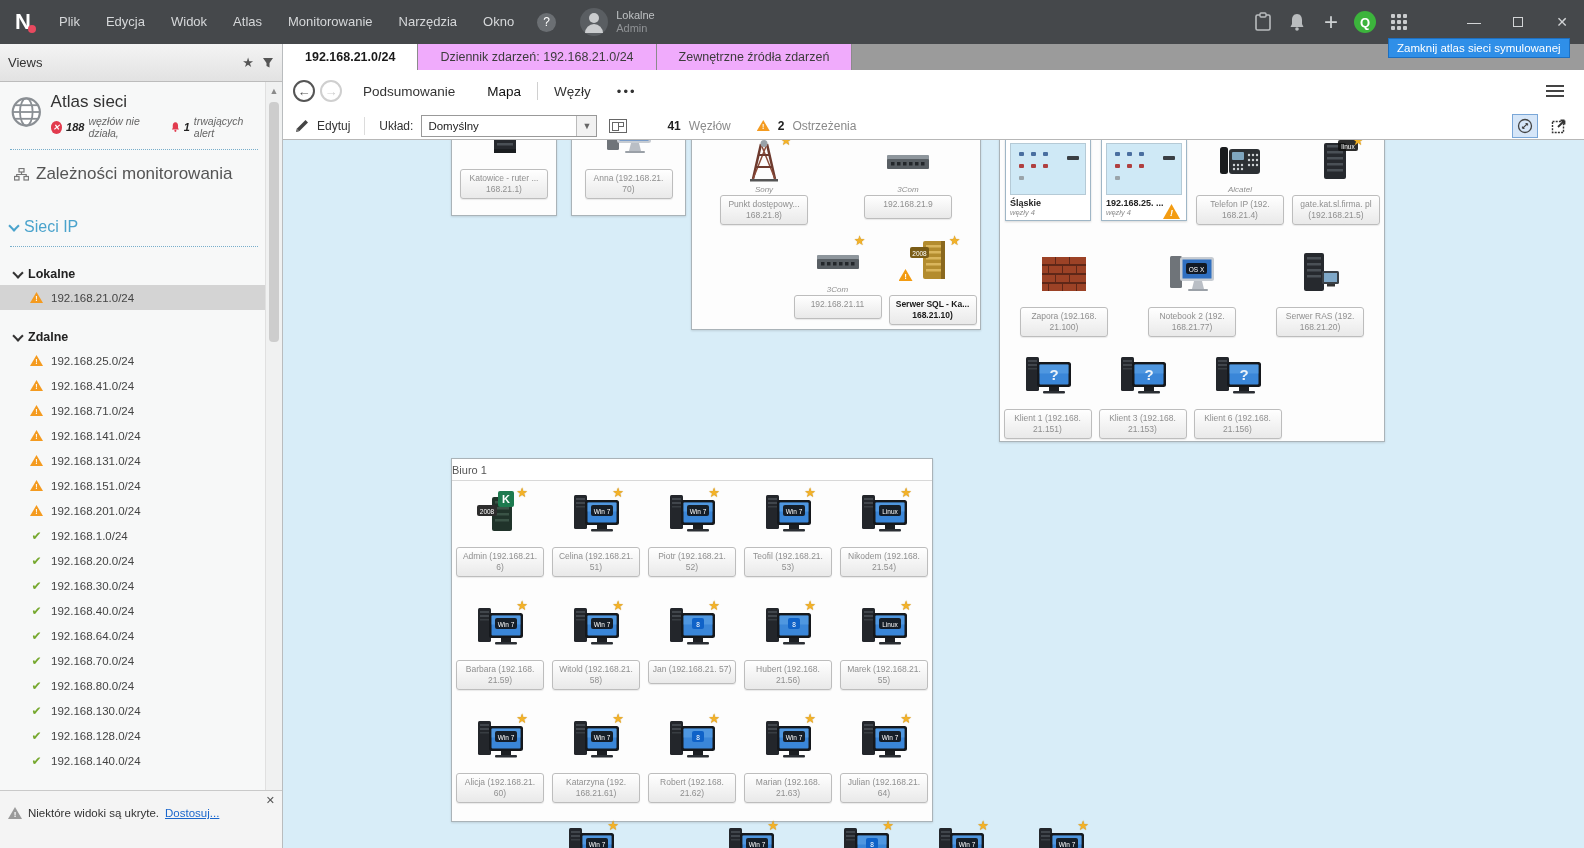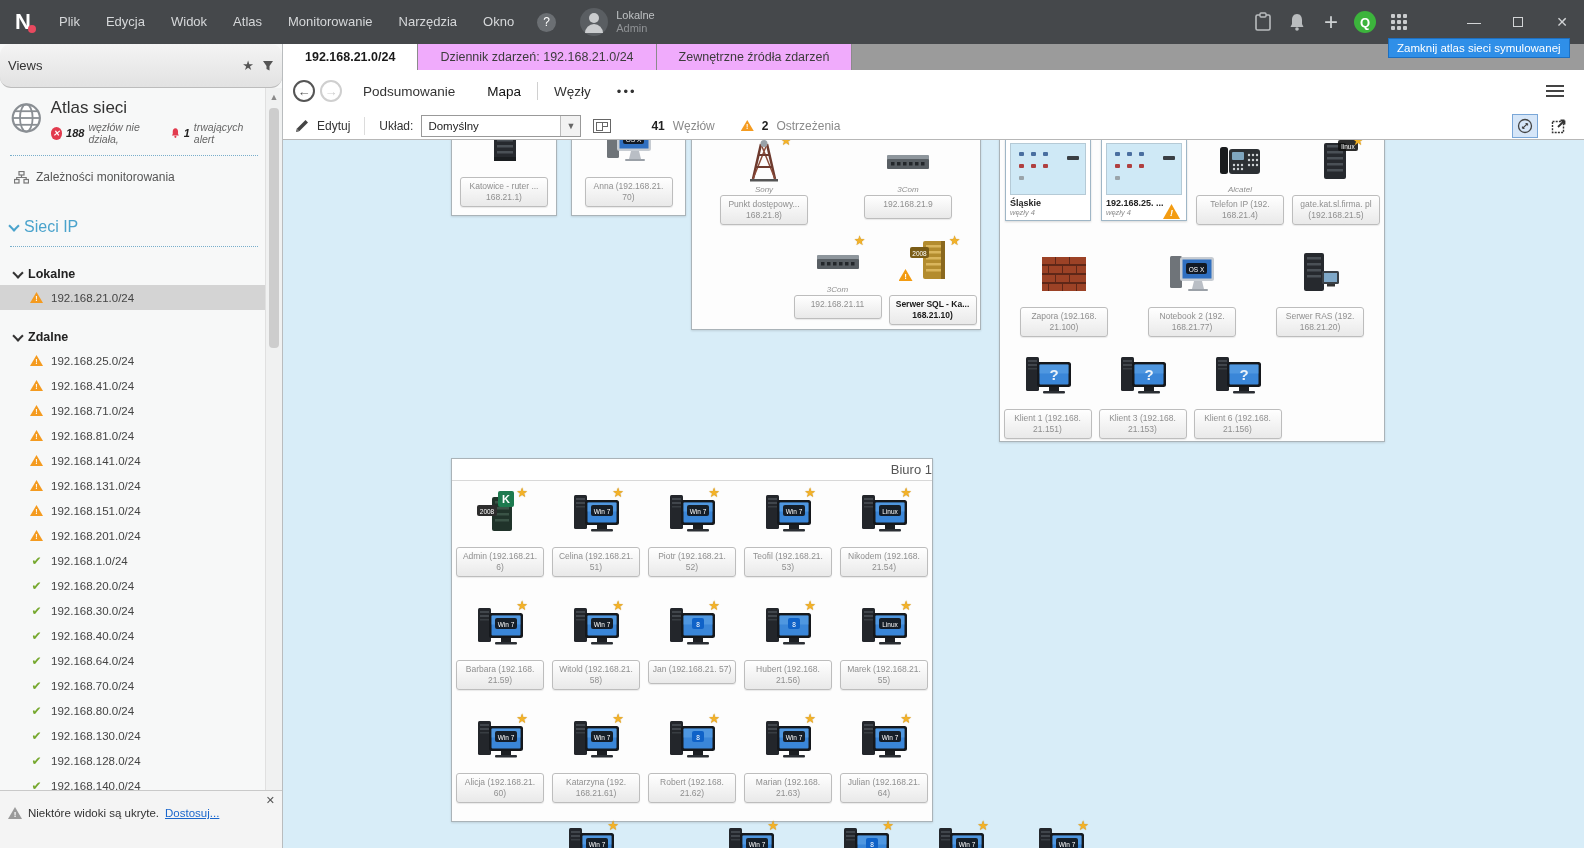--- a/index.html
+++ b/index.html
@@ -24,32 +24,32 @@
   .grid9 i { background:#caccce; border-radius:1px; }
   .green-q { width:22px; height:22px; border-radius:50%; background:#3cb43c; color:#fff; font-weight:bold; font-size:13px; display:flex; align-items:center; justify-content:center; }
   .win-btn { width:44px; height:34px; display:flex; align-items:center; justify-content:center; color:#d2d4d6; font-size:14px; }
   .max-square { width:10px; height:10px; border:1.5px solid #d2d4d6; }
 
   
   .app { display:flex; height:804px; }
 
   
   .sidebar { width:283px; background:#f7f8f8; border-right:1px solid #b9bcbe; display:flex; flex-direction:column; position:relative; }
-  .views-bar { height:44px; background:linear-gradient(#f4f4f4,#e2e2e2); border-bottom:1px solid #bcbcbc; display:flex; align-items:center; padding:0 8px; font-size:13px; color:#333;border-radius:11px; }
+  .views-bar { height:38px; background:linear-gradient(#f4f4f4,#e2e2e2); border-bottom:1px solid #bcbcbc; display:flex; align-items:center; padding:0 8px; font-size:13px; color:#333; }
   .views-bar .sp { flex:1; }
   .vb-star { color:#555; font-size:13px; margin-right:8px; }
   .sidebar-body { flex:1; position:relative; overflow:hidden; padding:10px 24px 0 10px; }
   .atlas-row { display:flex; }
   .globe-ic { margin:2px 8px 0 0; }
   .atlas-title { font-size:17px; color:#333; }
   .atlas-badges { display:flex; align-items:center; gap:4px; margin-top:3px; font-size:10.5px; font-style:italic; color:#666; }
   .atlas-badges b { font-style:italic; color:#222; font-size:11px; }
   .xbadge { width:13px; height:13px; border-radius:50%; background:#e23b4e; color:#fff; font-size:8px; font-weight:bold; display:inline-flex; align-items:center; justify-content:center; }
   .dotted { border-bottom:1px dotted #78aecb; margin:10px 0 0 0; }
-  .deps-row { display:flex; align-items:center; gap:7px; margin:14px 0 0 4px; font-size:12px; color:#555; }
+  .deps-row { display:flex; align-items:center; gap:7px; margin:14px 0 0 4px; font-size:17px; color:#555; }
   .sieci-hdr { display:flex; align-items:center; gap:6px; margin-top:34px; font-size:16px; color:#4aa3cc; }
   .chev { width:8px; height:8px; border-left:2px solid #4aa3cc; border-bottom:2px solid #4aa3cc; transform:rotate(-45deg); margin-top:-3px; }
   .chev.dark { border-color:#333; }
   .net-group-hdr { display:flex; align-items:center; gap:6px; margin:20px 0 4px 4px; font-size:12.5px; font-weight:bold; color:#222; }
   .net-item { display:flex; align-items:center; gap:8px; height:25px; padding-left:30px; font-size:11.5px; color:#444; margin:0 -24px 0 -10px; padding-right:10px; }
   .net-item.selected { background:#d4d4d4; }
   .warn-tri { width:13px; height:11px; background:#f49b20; clip-path:polygon(50% 0,100% 100%,0 100%); color:#fff; font-size:7px; font-weight:bold; text-align:center; line-height:14px; flex:0 0 13px; }
   .ok-check { color:#76a82e; font-size:12px; flex:0 0 13px; text-align:center; }
   .side-scroll { position:absolute; top:0; right:0; width:17px; bottom:0; background:#f0f1f1; border-left:1px solid #e0e0e0; }
   .side-scroll .arr { color:#8a8a8a; font-size:9px; text-align:center; padding-top:4px; }
@@ -71,37 +71,37 @@
   .view-link { padding:0 16px; font-size:13.5px; color:#333; }
   .view-link.active { font-weight:normal; color:#111; }
   .vdiv { width:1px; height:18px; background:#d0d0d0; }
   .more-dots { font-size:13px; color:#333; letter-spacing:2px; padding:0 10px; }
   .nav-spacer { flex:1; }
   .hamb { width:18px; margin-right:10px; }
   .hamb i { display:block; height:2px; background:#444; margin:3px 0; }
   .maptoolbar { height:28px; background:#fff; border-bottom:1px solid #b7b7b7; display:flex; align-items:center; padding:0 12px; gap:8px; }
   .tool-lbl { font-size:12px; color:#333; }
   .tdiv { width:1px; height:18px; background:#dcdcdc; margin:0 6px; }
-  .select-box { width:160px; height:22px; border:1px solid #999; background:#fff; display:flex; align-items:center; font-size:11.5px; color:#222;gap:7px; }
+  .select-box { width:176px; height:22px; border:1px solid #999; background:#fff; display:flex; align-items:center; font-size:11.5px; color:#222;gap:7px; }
   .select-box .val { flex:1; padding-left:6px; }
   .select-box .dd { width:20px; border-left:1px solid #bbb; height:100%; display:flex; align-items:center; justify-content:center; color:#666; font-size:9px; background:#f2f2f2; }
   .layout-ic { width:18px; height:14px; border:1.5px solid #666; position:relative; margin-left:4px; }
   .layout-ic:before { content:""; position:absolute; left:2px; top:2px; width:5px; height:7px; border:1.5px solid #666; }
   .layout-ic:after { content:""; position:absolute; right:2px; top:2px; width:4px; height:3px; border:1.5px solid #666; }
   .count-b { font-weight:bold; color:#222; font-size:12px; }
   .count-l { color:#8a8a8a; font-size:12px; }
   .mt-spacer { flex:1; }
   .fit-btn { width:26px; height:24px; background:#d6e6f8; border:1px solid #7aa7d8; display:flex; align-items:center; justify-content:center; }
   .exp-btn { width:26px; height:24px; display:flex; align-items:center; justify-content:center; }
 
   
   .map-canvas { flex:1; background:#d8edf8; position:relative; overflow:hidden; }
-  .sel-box { position:absolute; background:#fdfdfd; border:1px solid #aab3b8; box-shadow:0 1px 2px rgba(0,0,0,.12); display:flex; align-items:flex-end; justify-content:center; padding-bottom:8px; }
+  .sel-box { position:absolute; background:#fdfdfd; border:1px solid #aab3b8; box-shadow:0 1px 2px rgba(0,0,0,.12); display:flex; align-items:flex-end; justify-content:center; padding-bottom:16px; }
   .map-group { position:absolute; background:#fdfdfd; border:1px solid #aab3b8; box-shadow:0 1px 2px rgba(0,0,0,.12); }
-  .group-title { height:22px; border-bottom:1px solid #d8d8d8; background:#fff; text-align:right; font-size:13px; color:#555; line-height:22px; }
+  .group-title { height:22px; border-bottom:1px solid #d8d8d8; background:#fff; text-align:left; font-size:11px; color:#555; line-height:22px; }
   .g-row { display:flex; align-items:flex-start; }
   .map-node { width:95px; display:flex; flex-direction:column; align-items:center; }
   .nicon { position:relative; width:48px; height:44px; }
   .nstar { position:absolute; top:-6px; right:-4px; color:#f3b229; font-size:13px; text-shadow:0 0 1px #a87208; }
   .nwarn { position:absolute; left:-10px; bottom:2px; width:14px; height:12px; background:#f39c12; clip-path:polygon(50% 0,100% 100%,0 100%); color:#fff; font-size:8px; font-weight:bold; text-align:center; line-height:15px; }
   .nvendor { font-size:8px; font-style:italic; color:#909090; height:10px; margin-top:2px; }
   .nlabel { width:88px; min-height:24px; background:linear-gradient(#fff,#e9e9e9); border:1px solid #bdbdbd; border-radius:3px; box-shadow:0 1px 1px rgba(0,0,0,.08); font-size:8.5px; line-height:1.3; color:#8f8f8f; text-align:center; padding:3px 3px; }
   .nlabel.bold { color:#1a1a1a; font-weight:bold; }
   .submap-card { width:86px; background:#fff; border:1px solid #9fb6c6; box-shadow:0 1px 2px rgba(0,0,0,.15); padding:3px 4px 3px 4px; }
   .submap-thumb { height:52px; background:#cfe9f6; border:1px solid #b5cad6; position:relative; }
@@ -241,24 +241,20 @@
             <span class="warn-tri">!</span>
             <span>192.168.25.0/24</span>
           </div>
           <div class="net-item">
             <span class="warn-tri">!</span>
             <span>192.168.41.0/24</span>
           </div>
           <div class="net-item">
             <span class="warn-tri">!</span>
             <span>192.168.71.0/24</span>
-          </div>
-          <div class="net-item">
-            <span class="warn-tri">!</span>
-            <span>192.168.81.0/24</span>
           </div>
           <div class="net-item">
             <span class="warn-tri">!</span>
             <span>192.168.141.0/24</span>
           </div>
           <div class="net-item">
             <span class="warn-tri">!</span>
             <span>192.168.131.0/24</span>
           </div>
           <div class="net-item">

